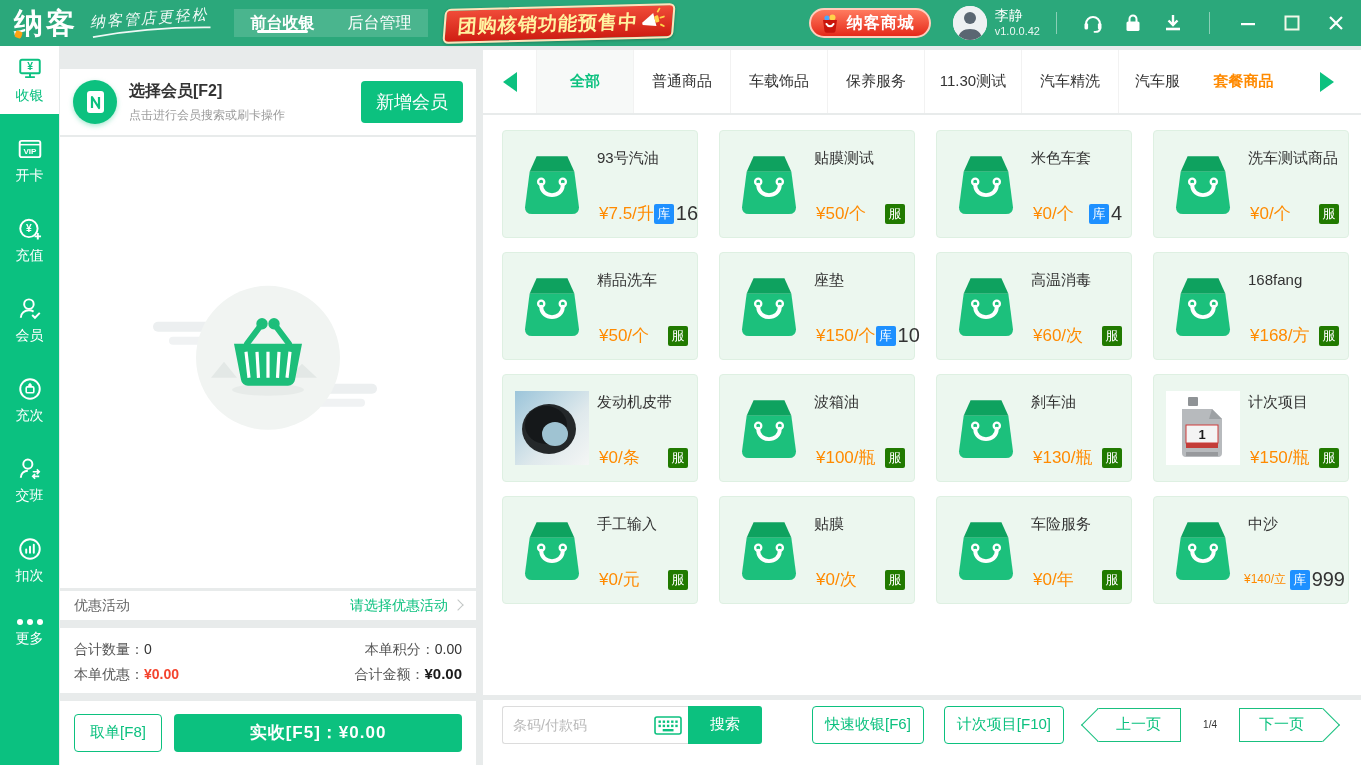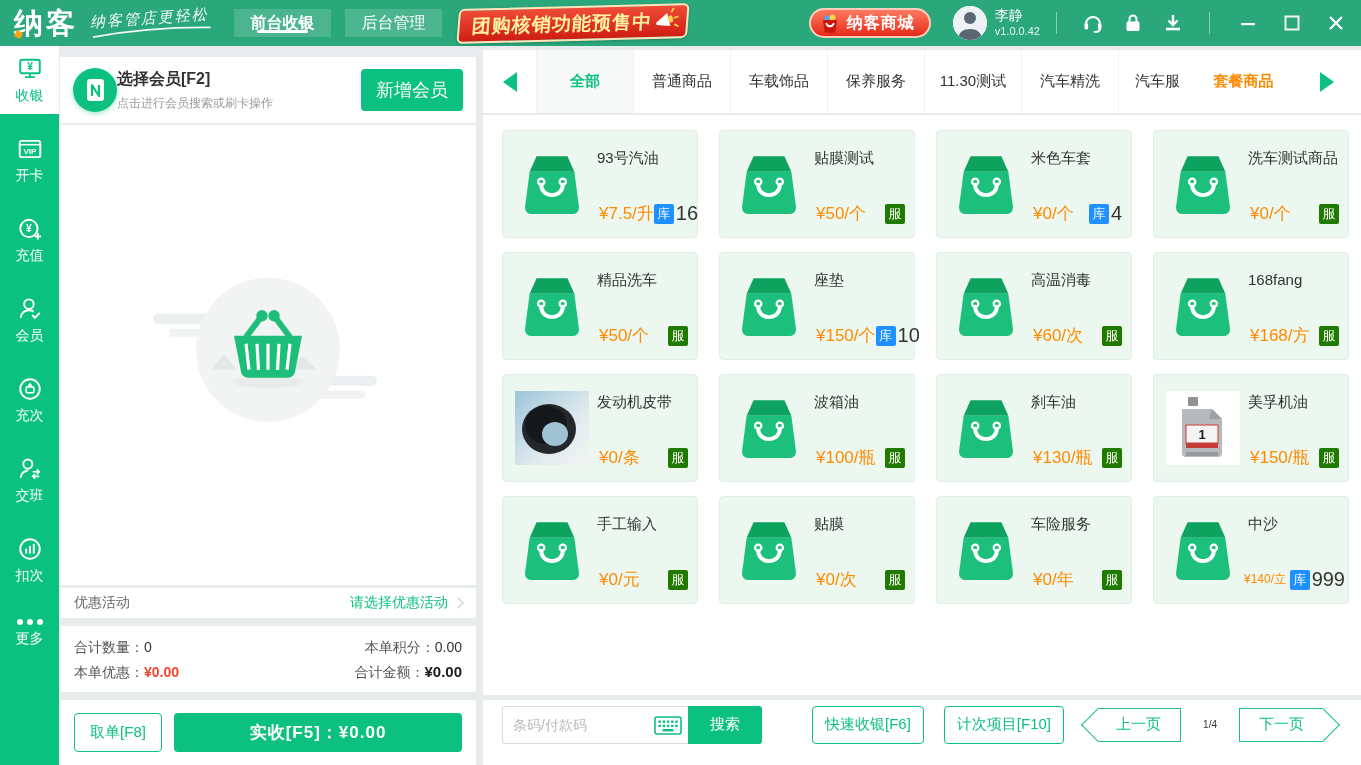--- a/index.html
+++ b/index.html
@@ -5,21 +5,21 @@
   *{box-sizing:border-box;margin:0;padding:0;font-family:"Liberation Sans","DejaVu Sans",sans-serif;}
   html,body{width:1361px;height:765px;overflow:hidden;background:#e8ebeb;position:relative;}
 
   
   .topbar{position:absolute;top:0;left:0;right:0;height:46px;background:#2ba87b;display:flex;align-items:center;color:#fff;z-index:10;}
   .logo{font-size:29px;font-weight:bold;margin-left:14px;letter-spacing:3px;position:relative;line-height:46px;}
   .logo i{position:absolute;left:1px;bottom:8px;width:7px;height:7px;background:#ffa312;border-radius:2px;transform:rotate(20deg);}
   .tagline-wrap{margin-left:12px;transform:rotate(-4deg);margin-top:-2px;}
   .tagline{font-style:italic;font-size:15px;letter-spacing:2px;opacity:.95;}
   .tagline-swoosh{display:block;margin-top:0;}
-  .top-tabs{display:flex;height:28px;margin-left:22px;gap:14px;}
+  .top-tabs{display:flex;height:28px;margin-left:22px;gap:0;}
   .top-tab{width:97px;display:flex;align-items:center;justify-content:center;font-size:16px;background:rgba(255,255,255,.15);position:relative;cursor:pointer;}
   .top-tab.active{font-weight:bold;}
   .top-tab.active::after{content:"";position:absolute;bottom:4px;left:23px;right:23px;height:3px;background:#fff;border-radius:2px;}
   .banner{margin-left:16px;height:35px;padding:0 34px 0 12px;background:linear-gradient(180deg,#f04c39,#cf1d12);border:2px solid #ffe3bb;border-radius:6px;transform:skewX(-6deg) rotate(-1.5deg);display:flex;align-items:center;font-size:19px;font-weight:bold;color:#fff3a1;letter-spacing:1px;position:relative;cursor:pointer;box-shadow:0 1px 3px rgba(0,0,0,.25);}
   .banner svg{position:absolute;right:4px;top:2px;}
   .mall-btn{margin-left:auto;height:30px;border:2px solid #ffcdbd;border-radius:16px;background:linear-gradient(180deg,#ff7a5e,#e52a1a);display:flex;align-items:center;gap:6px;padding:0 14px 0 8px;font-weight:bold;font-size:16px;letter-spacing:1px;cursor:pointer;}
   .avatar{width:34px;height:34px;border-radius:50%;background:#eef1f3;margin-left:22px;overflow:hidden;flex:none;}
   .user-meta{margin-left:8px;line-height:1.25;}
   .user-name{font-size:14px;}
   .user-version{font-size:11px;opacity:.9;}
@@ -32,21 +32,21 @@
   .sidebar{position:absolute;top:46px;left:0;bottom:0;width:59px;background:#0bc180;display:flex;flex-direction:column;align-items:center;color:#fff;z-index:5;}
   .side-item{width:59px;height:68px;display:flex;flex-direction:column;align-items:center;justify-content:center;gap:5px;font-size:14px;cursor:pointer;flex:none;}
   .side-item + .side-item{margin-top:12px;}
   .side-item.active{background:#fff;color:#0bc180;margin-top:0;}
   .side-more{margin-top:auto;margin-bottom:8px;height:54px;}
   .dots{display:flex;gap:4px;}
   .dots b{width:6px;height:6px;border-radius:50%;background:#fff;}
 
   
   .panel-left{position:absolute;left:60px;top:46px;width:416px;bottom:0;display:flex;flex-direction:column;}
-  .member-head{margin-top:11px;height:66px;background:#fff;display:flex;align-items:center;padding:16px 13px;cursor:pointer;}
+  .member-head{margin-top:23px;height:66px;background:#fff;display:flex;align-items:center;padding:16px 13px;gap:12px;cursor:pointer;}
   .member-icon{width:44px;height:44px;border-radius:50%;background:#0cc17f;flex:none;display:flex;align-items:center;justify-content:center;box-shadow:0 2px 5px rgba(12,193,127,.35);}
   .member-title{font-size:16px;font-weight:bold;color:#333;}
   .member-hint{font-size:12px;color:#9b9b9b;margin-top:5px;}
   .add-member-btn{margin-left:auto;background:#0cc17f;color:#fff;font-size:18px;padding:9px 15px;border-radius:4px;border:none;cursor:pointer;}
   .cart-area{margin-top:2px;height:462px;background:#fff;position:relative;}
   .watermark{position:absolute;left:50%;top:50%;transform:translate(-50%,-52%);}
   .promo-row{margin-top:3px;height:30px;background:#fff;display:flex;align-items:center;padding:0 14px;font-size:14px;}
   .promo-label{color:#666;}
   .promo-action{margin-left:auto;color:#0cc17f;cursor:pointer;display:flex;align-items:center;gap:6px;}
   .chev{width:8px;height:8px;border-top:1px solid #c2c6c5;border-right:1px solid #c2c6c5;transform:rotate(45deg);margin-top:-1px;}
@@ -491,21 +491,21 @@
       <div class="card-bottom">
           <span class="price">¥130/瓶</span>
           <span class="badge service">服</span>
         </div>
     </div>
 
     <div class="card">
       <svg class="thumb" viewBox="0 0 74 74">
           <use href="#oil"></use>
         </svg>
-      <div class="pname">美孚机油</div>
+      <div class="pname">计次项目</div>
       <div class="card-bottom">
           <span class="price">¥150/瓶</span>
           <span class="badge service">服</span>
         </div>
     </div>
 
     <div class="card">
       <svg class="thumb" viewBox="0 0 96 96">
           <use href="#bag"></use>
         </svg>

